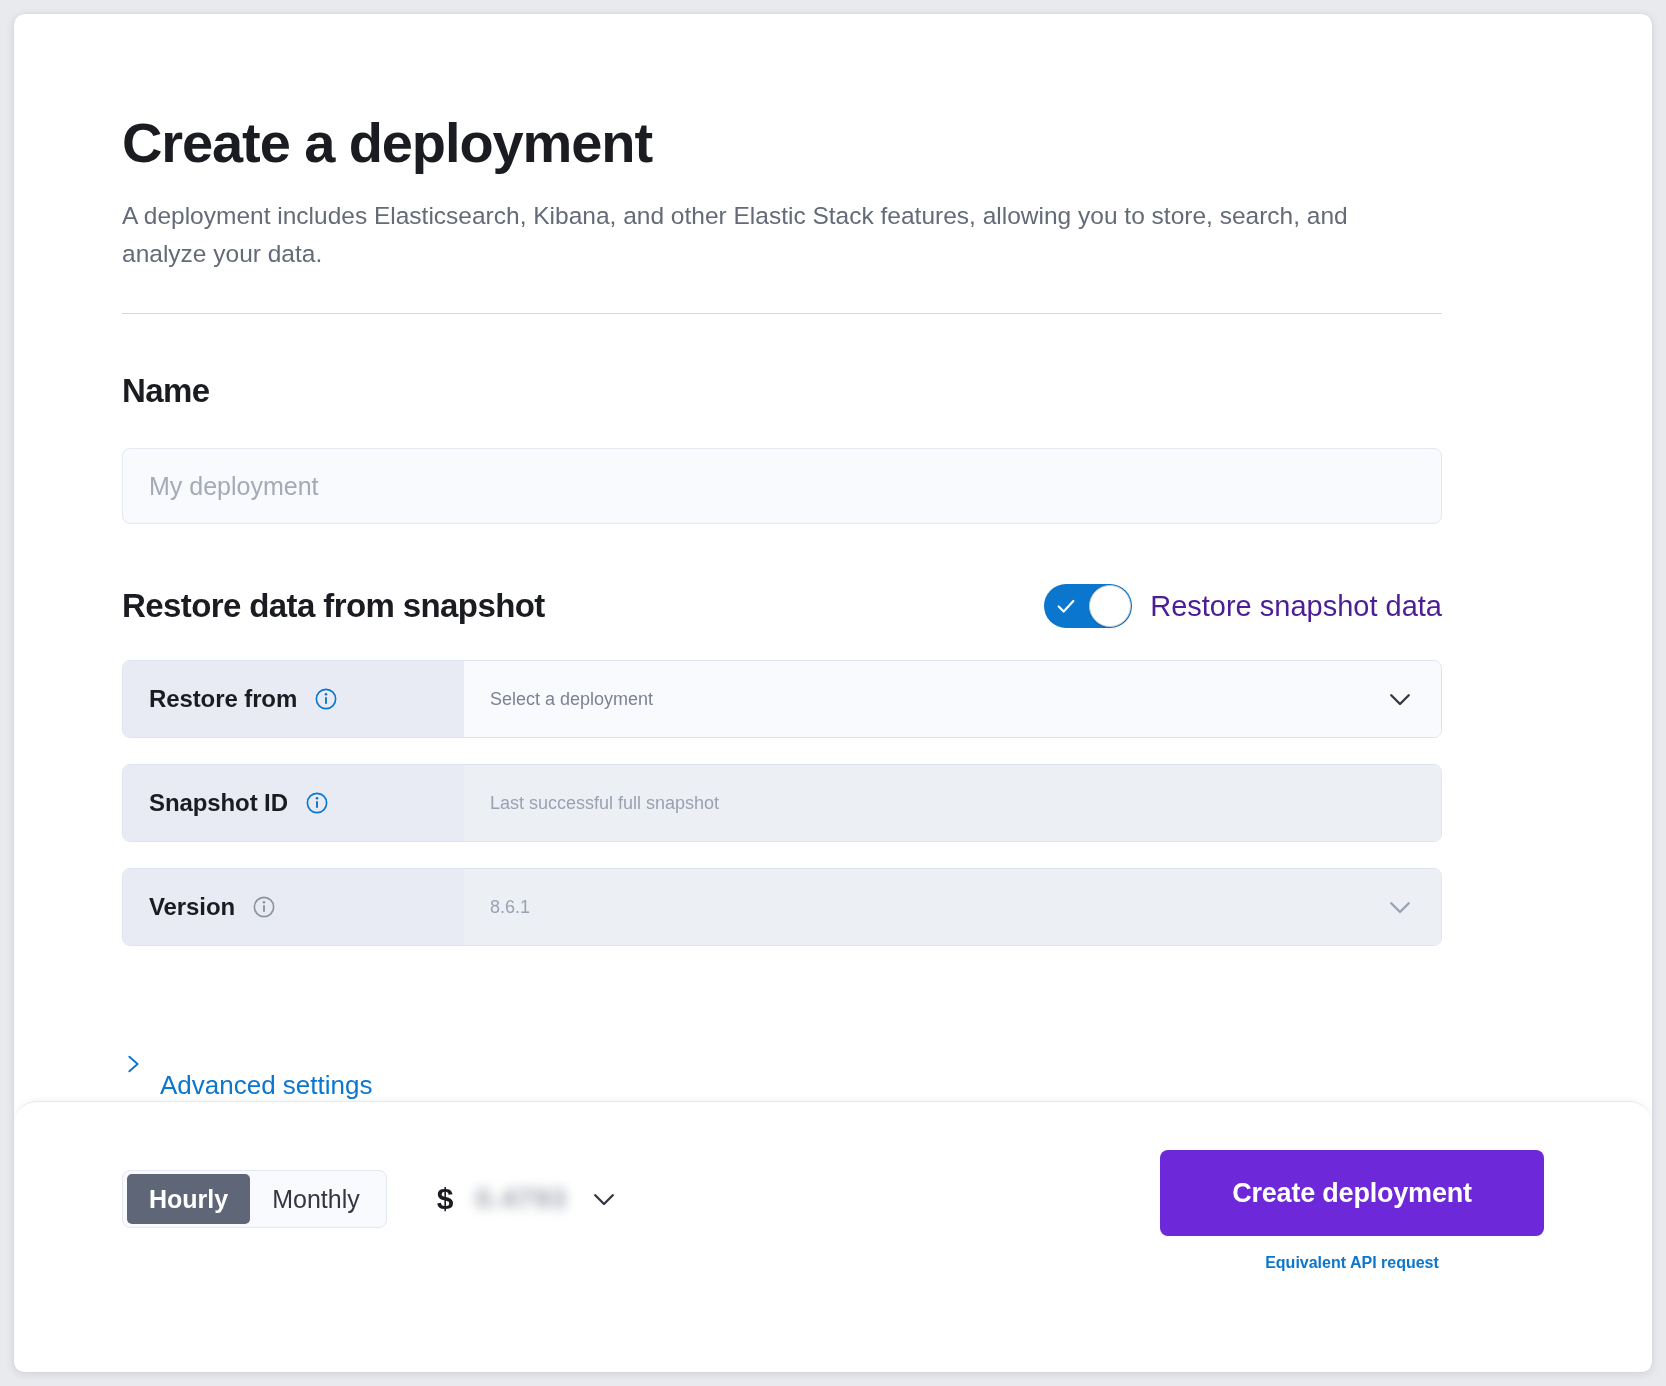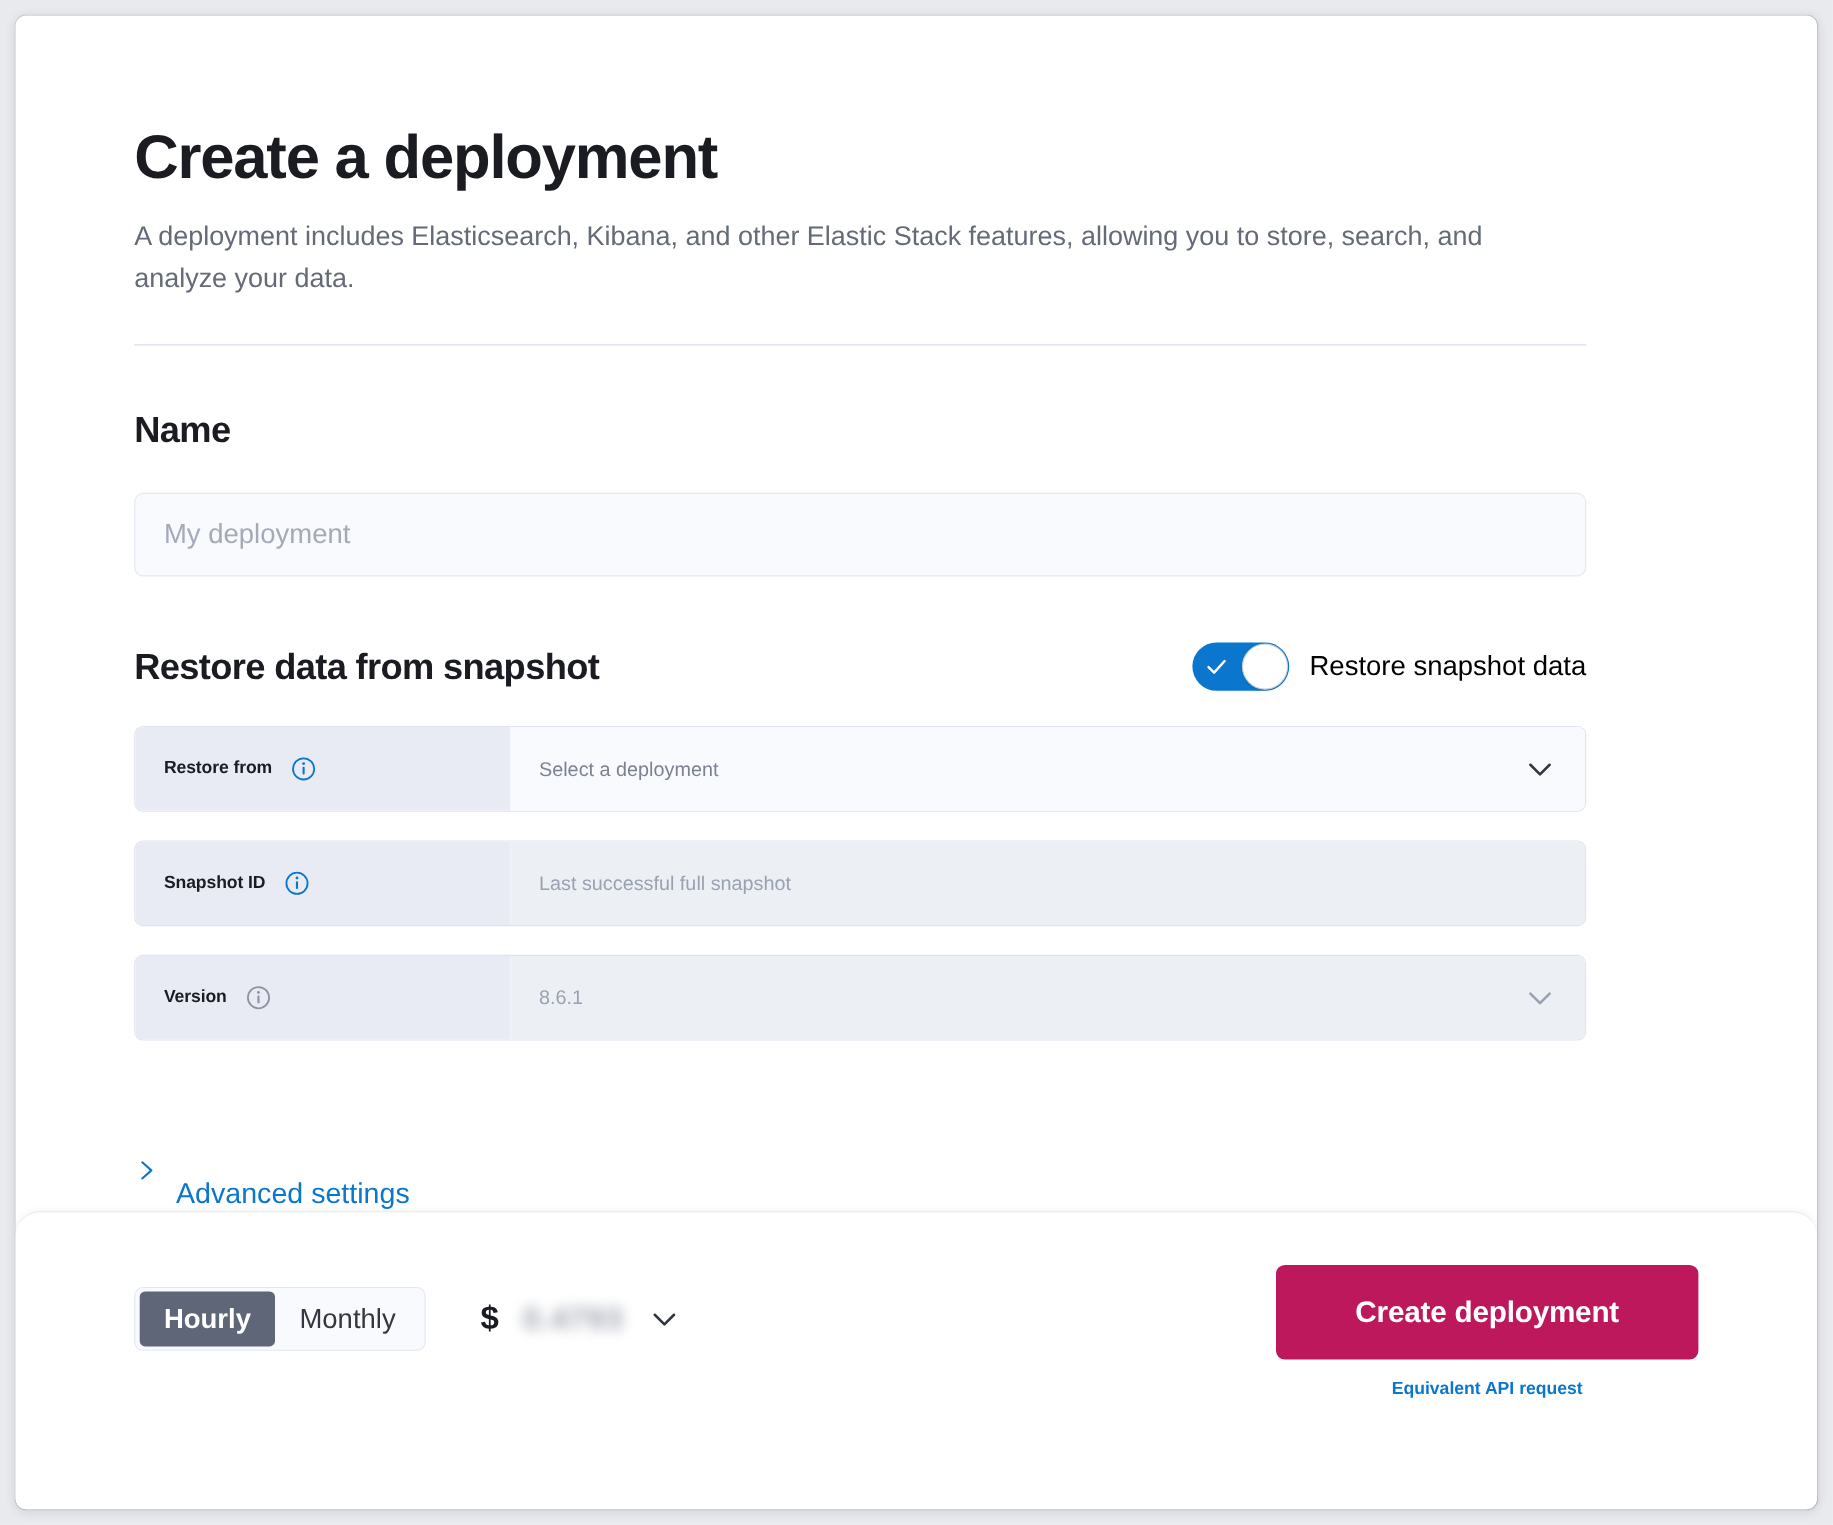--- a/index.html
+++ b/index.html
@@ -131,22 +131,22 @@
     right: 1px;
     top: 1px;
     width: 42px;
     height: 42px;
     border-radius: 50%;
     background: #ffffff;
     border: 1px solid #c7ccd6;
     box-shadow: 0 1px 2px rgba(0,0,0,0.12);
   }
   .switch-label {
-    font-size: 25px;
-    color: #000000;
+    font-size: 29px;
+    color: #4c1d95;
     white-space: nowrap;
   }
 
   
   .form-rows { margin-top: 32px; }
 
   .form-row {
     display: flex;
     width: 1320px;
     height: 78px;
@@ -158,21 +158,21 @@
 
   .row-label {
     flex: 0 0 341px;
     background: #e8ebf3;
     display: flex;
     align-items: center;
     padding-left: 26px;
     gap: 18px;
   }
   .row-label .lbl {
-    font-size: 16px;
+    font-size: 24px;
     font-weight: 700;
     color: #1a1c21;
     letter-spacing: -0.1px;
   }
 
   .info-icon {
     width: 22px;
     height: 22px;
     flex: 0 0 auto;
     display: block;
@@ -290,21 +290,21 @@
     right: 108px;
     top: 48px;
     width: 384px;
     text-align: center;
   }
 
   .create-btn {
     display: block;
     width: 384px;
     height: 86px;
-    background: #be185d;
+    background: #6d28d9;
     color: #ffffff;
     border: none;
     border-radius: 8px;
     font-size: 27px;
     font-weight: 700;
     font-family: "Liberation Sans", sans-serif;
     letter-spacing: -0.2px;
     cursor: pointer;
   }
 

